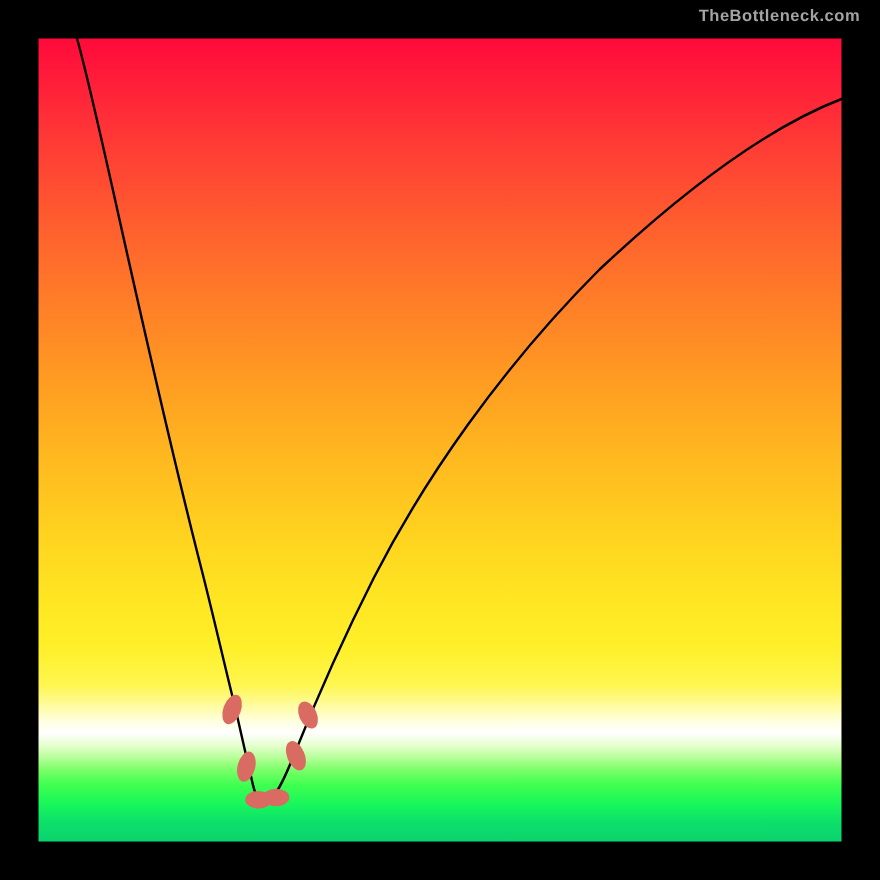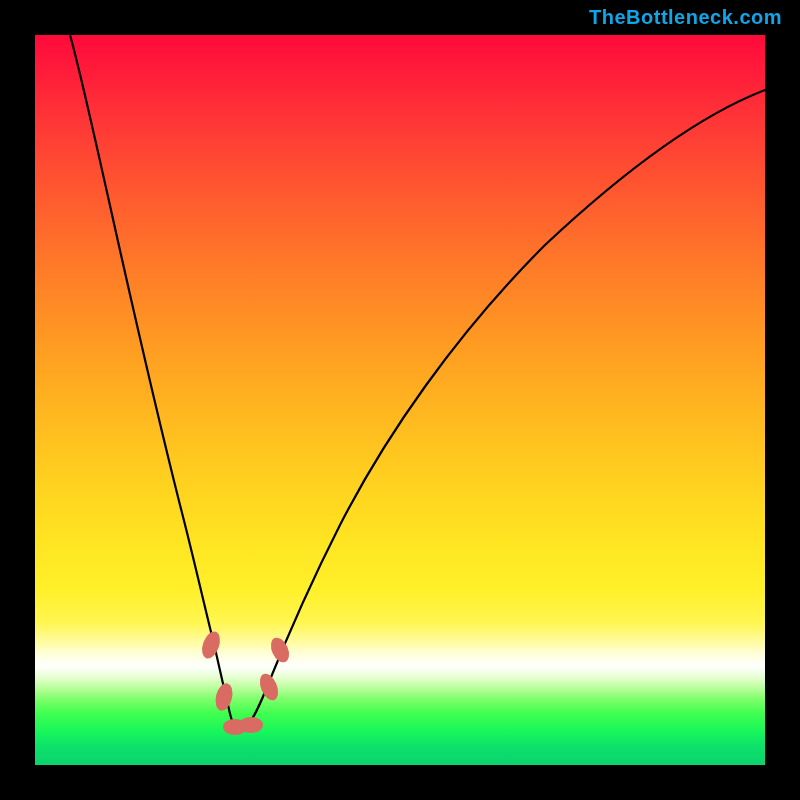--- a/index.html
+++ b/index.html
@@ -16,23 +16,23 @@
     left: 0;
     top: 0;
     width: 800px;
     height: 800px;
     background: #000;
   }
   .watermark {
     position: absolute;
     top: 6px;
     right: 18px;
-    font-size: 20px;
+    font-size: 15px;
     font-weight: 600;
-    color: #0ea5e9;
+    color: #a3a3a3;
     letter-spacing: 0.5px;
     text-align: right;
   }
   .plot {
     position: absolute;
     left: 35px;
     top: 35px;
     width: 730px;
     height: 730px;
     

